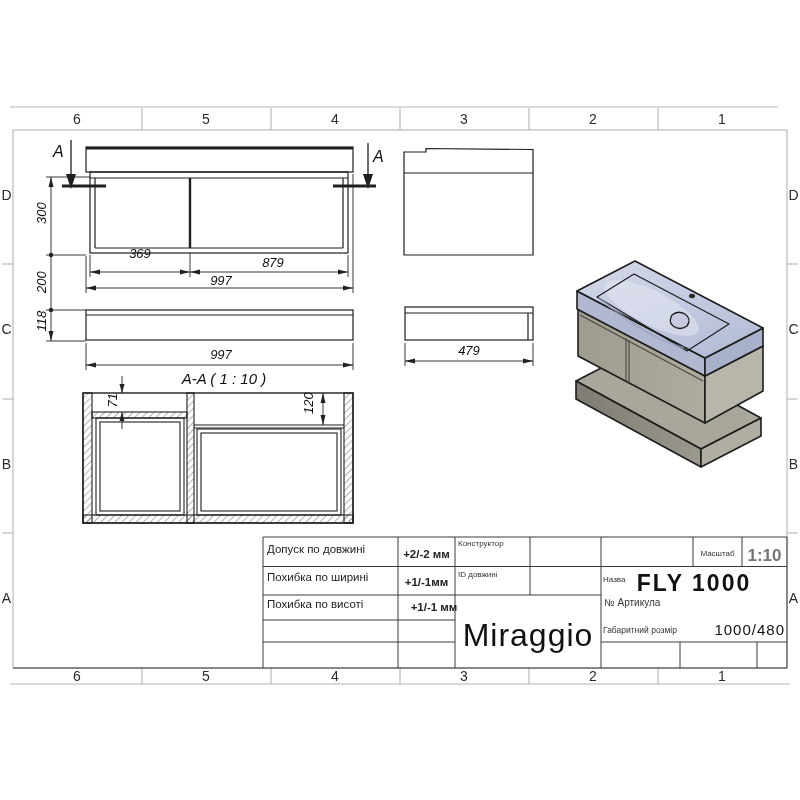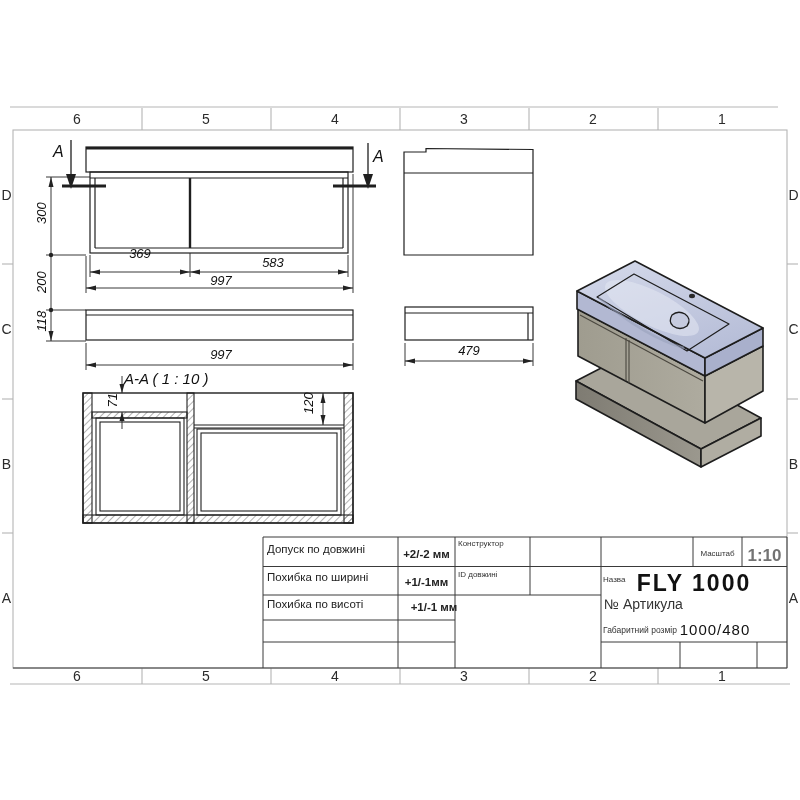--- a/index.html
+++ b/index.html
@@ -3,29 +3,29 @@
 <meta charset="utf-8">
 <style>
   html,body{margin:0;padding:0;background:#fff;width:800px;height:800px;
     font-family:"Liberation Sans",sans-serif;color:#1f1f1f;}
   #stage{position:relative;width:800px;height:800px;overflow:hidden;background:#fff;}
   #linework{position:absolute;left:0;top:0;}
   .txt{position:absolute;white-space:nowrap;line-height:1.1;}
   .zone{font-size:14px;color:#2b2b2b;text-align:center;}
   .dim{font-style:italic;font-size:13px;color:#111;text-align:center;}
   .rot{transform:rotate(-90deg);}
-  .seclbl{font-style:italic;font-size:15px;color:#111;}
+  .seclbl{font-style:italic;font-size:15px;color:#111;text-align:center;padding-left:20px;}
   .secA{font-style:italic;font-size:16px;color:#111;}
   .tb-lbl{font-size:11.5px;color:#222;}
   .tb-val{font-size:11.5px;color:#222;text-align:center;font-weight:bold;}
   .tb-small{font-size:8px;color:#333;}
   .brand{font-size:32px;color:#111;text-align:center;letter-spacing:1px;}
   .model{font-size:23px;color:#111;text-align:center;letter-spacing:2px;font-weight:bold;}
   .scaleval{font-size:17px;font-weight:600;color:#737373;text-align:center;}
-  .sizeval{font-size:15px;color:#111;text-align:center;letter-spacing:1px;}
+  .sizeval{font-size:15px;color:#111;text-align:right;letter-spacing:1px;}
 </style>
 </head>
 <body>
 
 <div id="stage">
 
 <svg id="linework" width="800" height="800" viewBox="0 0 800 800">
   <defs>
     <pattern id="hatch" width="5" height="5" patternUnits="userSpaceOnUse" patternTransform="rotate(45)">
       <line x1="0" y1="0" x2="0" y2="5" stroke="#555" stroke-width="0.9"></line>
@@ -235,39 +235,40 @@
   <div class="txt zone" style="left:0px;top:591px;width:13px">A</div>
   <div class="txt zone" style="left:787px;top:188px;width:13px">D</div>
   <div class="txt zone" style="left:787px;top:322px;width:13px">C</div>
   <div class="txt zone" style="left:787px;top:457px;width:13px">B</div>
   <div class="txt zone" style="left:787px;top:591px;width:13px">A</div>
 
   <div class="txt dim rot" style="left:22px;top:206px;width:40px">300</div>
   <div class="txt dim rot" style="left:22px;top:275px;width:40px">200</div>
   <div class="txt dim rot" style="left:22px;top:314px;width:40px">118</div>
   <div class="txt dim" style="left:110px;top:247px;width:60px">369</div>
-  <div class="txt dim" style="left:243px;top:256px;width:60px">583</div>
+  <div class="txt dim" style="left:243px;top:256px;width:60px">879</div>
   <div class="txt dim" style="left:191px;top:274px;width:60px">997</div>
   <div class="txt dim" style="left:191px;top:348px;width:60px">997</div>
   <div class="txt dim" style="left:439px;top:344px;width:60px">479</div>
   <div class="txt dim rot" style="left:93px;top:393px;width:40px">71</div>
   <div class="txt dim rot" style="left:289px;top:396px;width:40px">120</div>
   <div class="txt seclbl" style="left:124px;top:371px;width:160px">A-A ( 1 : 10 )</div>
   <div class="txt secA" style="left:53px;top:143px">A</div>
   <div class="txt secA" style="left:373px;top:148px">A</div>
 
   <div class="txt tb-lbl" style="left:267px;top:543px">Допуск по довжині</div>
   <div class="txt tb-val" style="left:398px;top:548px;width:57px">+2/-2 мм</div>
   <div class="txt tb-lbl" style="left:267px;top:571px">Похибка по ширині</div>
   <div class="txt tb-val" style="left:398px;top:576px;width:57px">+1/-1мм</div>
   <div class="txt tb-lbl" style="left:267px;top:598px">Похибка по висоті</div>
   <div class="txt tb-val" style="left:398px;top:601px;width:72px">+1/-1 мм</div>
   <div class="txt tb-small" style="left:458px;top:540px">Конструктор</div>
   <div class="txt tb-small" style="left:458px;top:571px">ID довжині</div>
+  <div class="txt brand" style="left:455px;top:618px;width:146px">Miraggio</div>
   <div class="txt tb-small" style="left:693px;top:550px;width:49px;text-align:center">Масштаб</div>
   <div class="txt scaleval" style="left:742px;top:547px;width:45px">1:10</div>
   <div class="txt tb-small" style="left:603px;top:576px">Назва</div>
   <div class="txt model" style="left:601px;top:571px;width:186px">FLY 1000</div>
-  <div class="txt tb-small" style="left:604px;top:597px;font-size:14px">№  Артикула</div>
+  <div class="txt tb-small" style="left:604px;top:597px;font-size:10px">№  Артикула</div>
   <div class="txt tb-small" style="left:603px;top:626px;font-size:8.5px">Габаритний розмір</div>
   <div class="txt sizeval" style="left:645px;top:622px;width:140px">1000/480</div>
 
 </div>
 
 </body></html>

